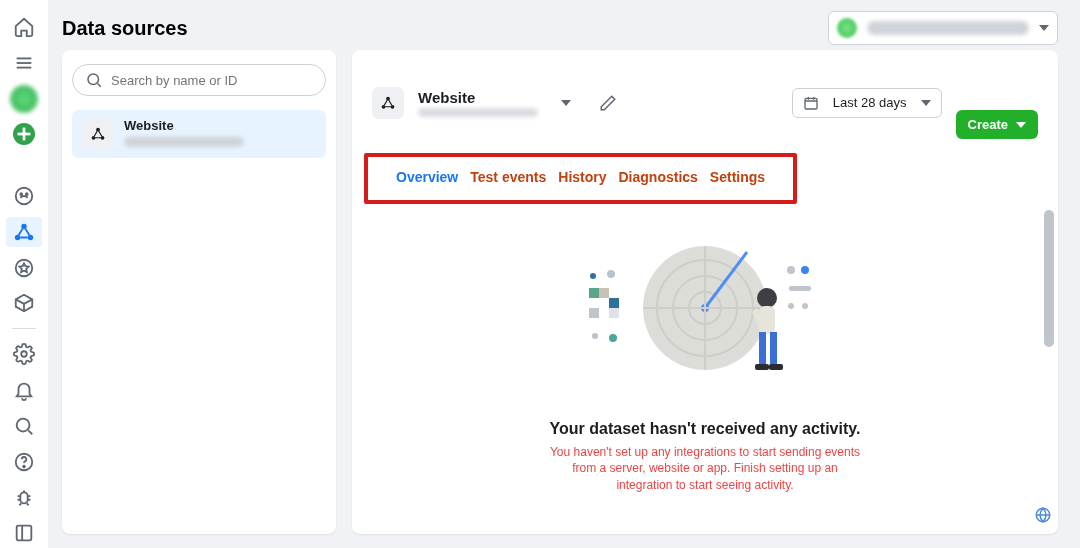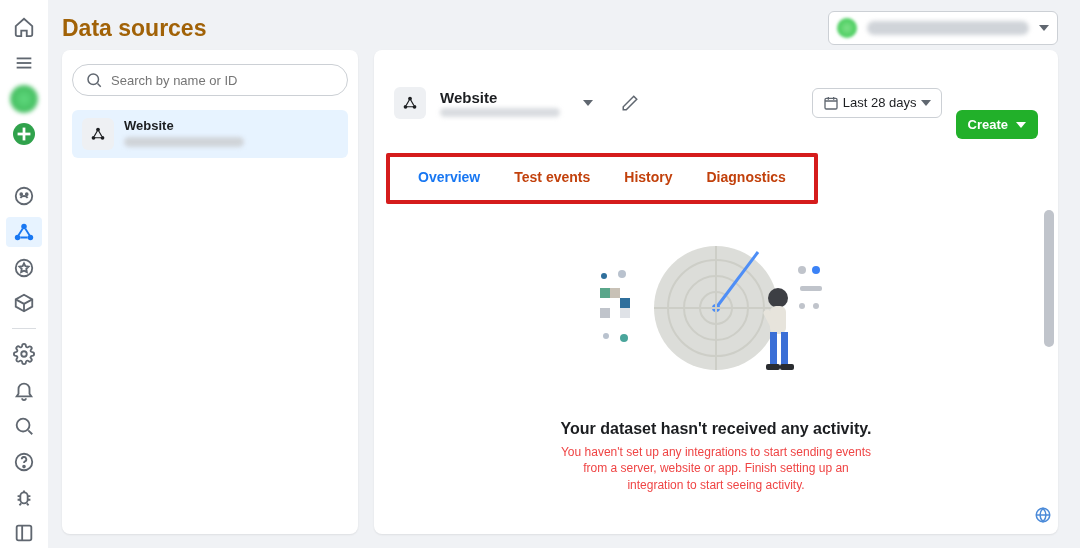--- a/index.html
+++ b/index.html
@@ -65,23 +65,23 @@
       padding-right: 8px;
     }
     .topbar {
       display: flex;
       align-items: center;
       justify-content: space-between;
       padding: 12px 14px 0 14px;
       height: 44px;
     }
     .page-title {
-      font-size: 23px;
+      font-size: 20px;
       font-weight: 700;
-      color: #a16207;
+      color: #000000;
     }
     .account-picker {
       display: flex;
       align-items: center;
       gap: 10px;
       background:#fff;
       border:1px solid #ccd0d5;
       border-radius:6px;
       padding:6px 8px;
       min-width: 230px;
@@ -114,21 +114,21 @@
       flex:1;
       min-height: 0;
     }
 
     .left-panel, .right-panel {
       background: #fff;
       border-radius: 8px;
       box-shadow: 0 1px 2px rgba(0,0,0,.08);
     }
     .left-panel {
-      width: 296px;
+      width: 274px;
       padding: 14px 10px;
     }
     .right-panel {
       flex: 1;
       display:flex;
       flex-direction:column;
       position: relative;
     }
 
     .search {
@@ -191,21 +191,21 @@
     .icon-btn {
       width:28px;height:28px;
       display:flex;align-items:center;justify-content:center;
       cursor:pointer;
       border-radius:4px;
       color:#606770;
     }
     .rp-spacer { flex:1; }
 
     .date-btn {
-      display:flex;align-items:center;gap:4px;
+      display:flex;align-items:center;gap:14px;
       border:1px solid #ccd0d5;
       border-radius:6px;
       padding:6px 10px;
       font-size:13px;
       background:#fff;
       cursor:pointer;
       color:#1c1e21;
     }
     .create-btn {
       display:flex;align-items:center;gap:8px;
@@ -260,21 +260,20 @@
       padding:7px 12px;
       font-size:13px;
       font-weight:600;
       cursor:pointer;
       margin-top:44px;
     }
     .create-btn .caret-down { border-top-color:#fff; }
 
     .tabs {
       display:flex;
-      gap:22px;
       padding: 0 22px;
       border-bottom:1px solid #e4e6eb;
       border:4px solid #d51c1c;
       border-radius:2px;
       margin: 6px 0 11px 12px;
       width: fit-content;
     }
     .tab {
       padding:12px 6px;
       font-size:14px;
@@ -494,20 +493,21 @@
           <span>Create</span>
           <div class="caret-down"></div>
         </button>
       </div>
 
       <div class="tabs">
         <div class="tab active">Overview</div>
         <div class="tab">Test events</div>
         <div class="tab">History</div>
         <div class="tab">Diagnostics</div>
+        <div class="tab">Settings</div>
       </div>
 
       <div class="empty-state">
         <div class="illus">
           <svg width="260" height="170" viewBox="0 0 260 170">
             <g opacity="0.9">
               <circle cx="130" cy="80" r="62" fill="#d9dad5"></circle>
               <circle cx="130" cy="80" r="48" fill="none" stroke="#c8c9c2" stroke-width="2"></circle>
               <circle cx="130" cy="80" r="32" fill="none" stroke="#c8c9c2" stroke-width="2"></circle>
               <circle cx="130" cy="80" r="16" fill="none" stroke="#c8c9c2" stroke-width="2"></circle>

